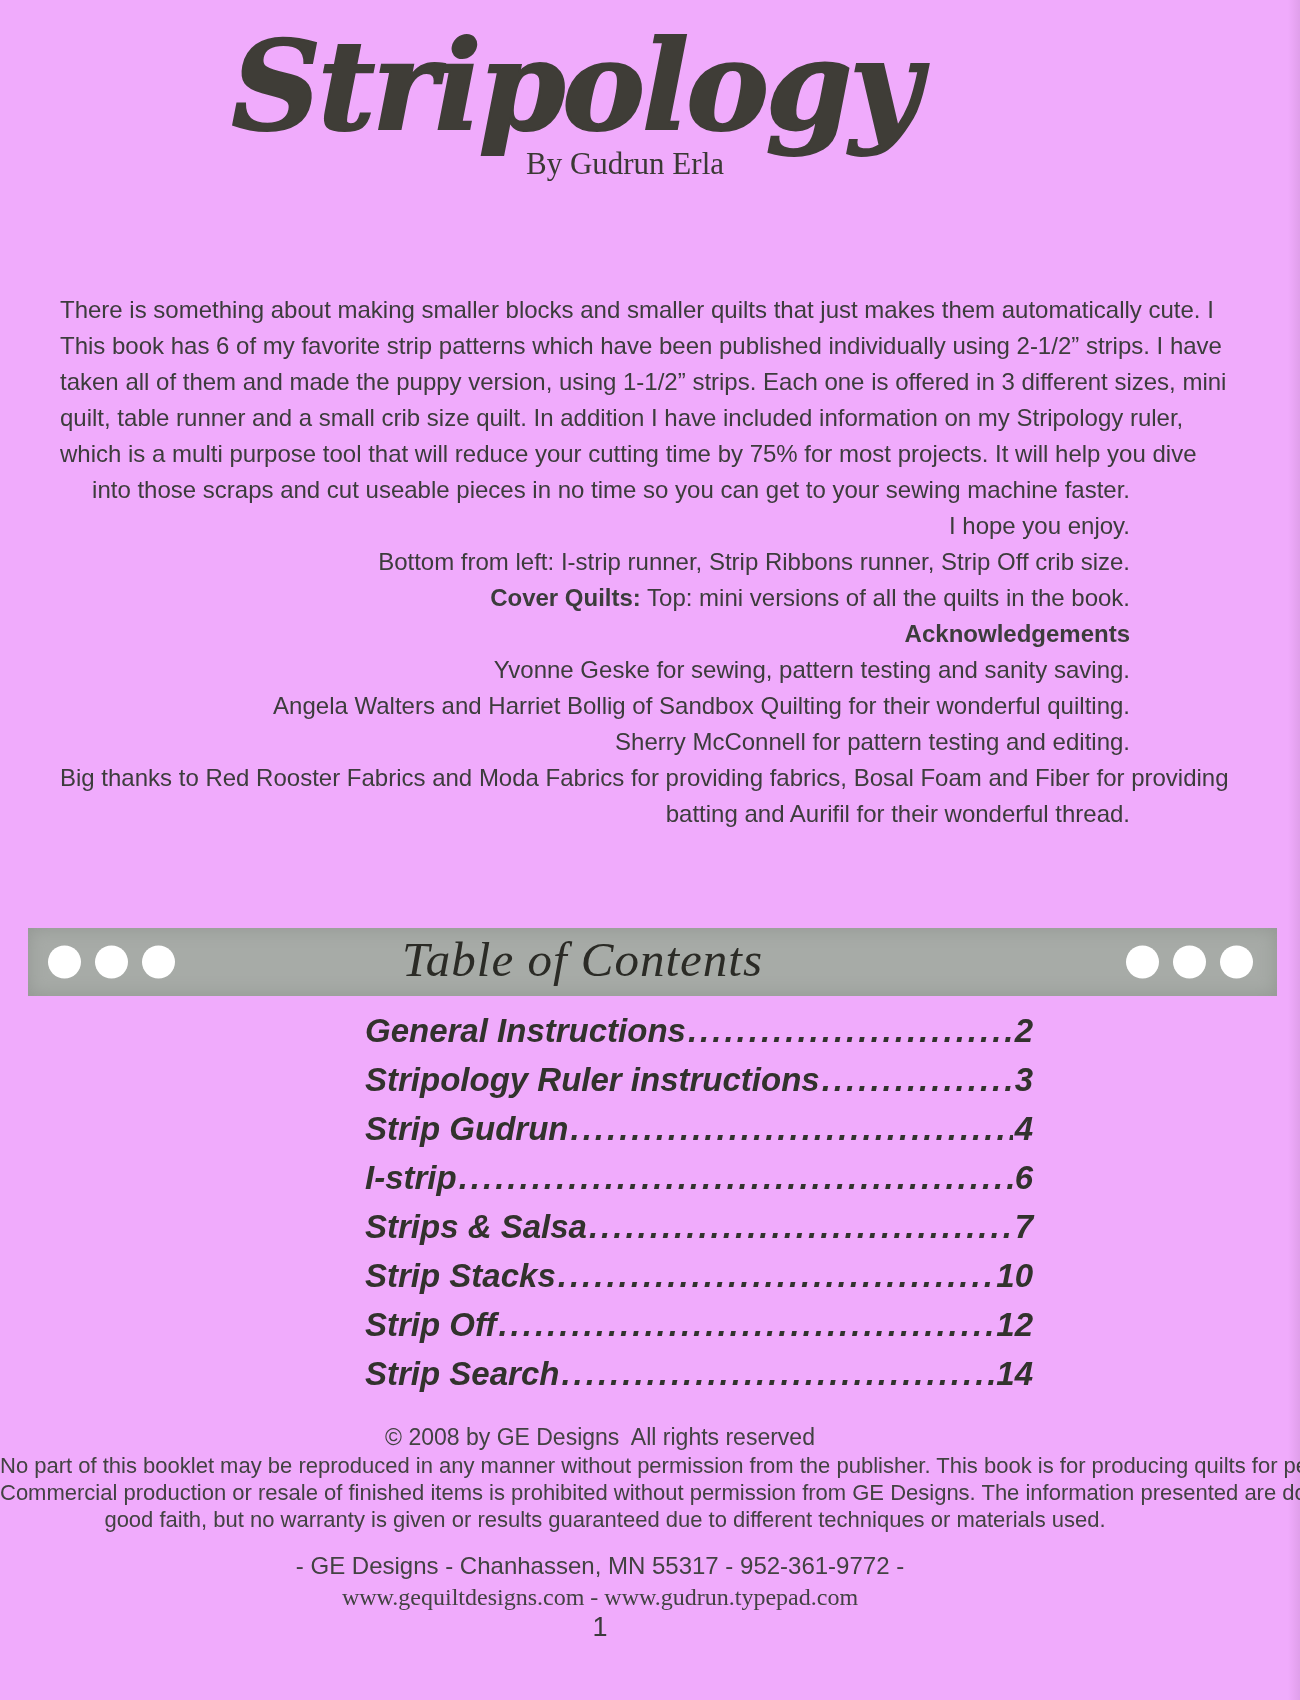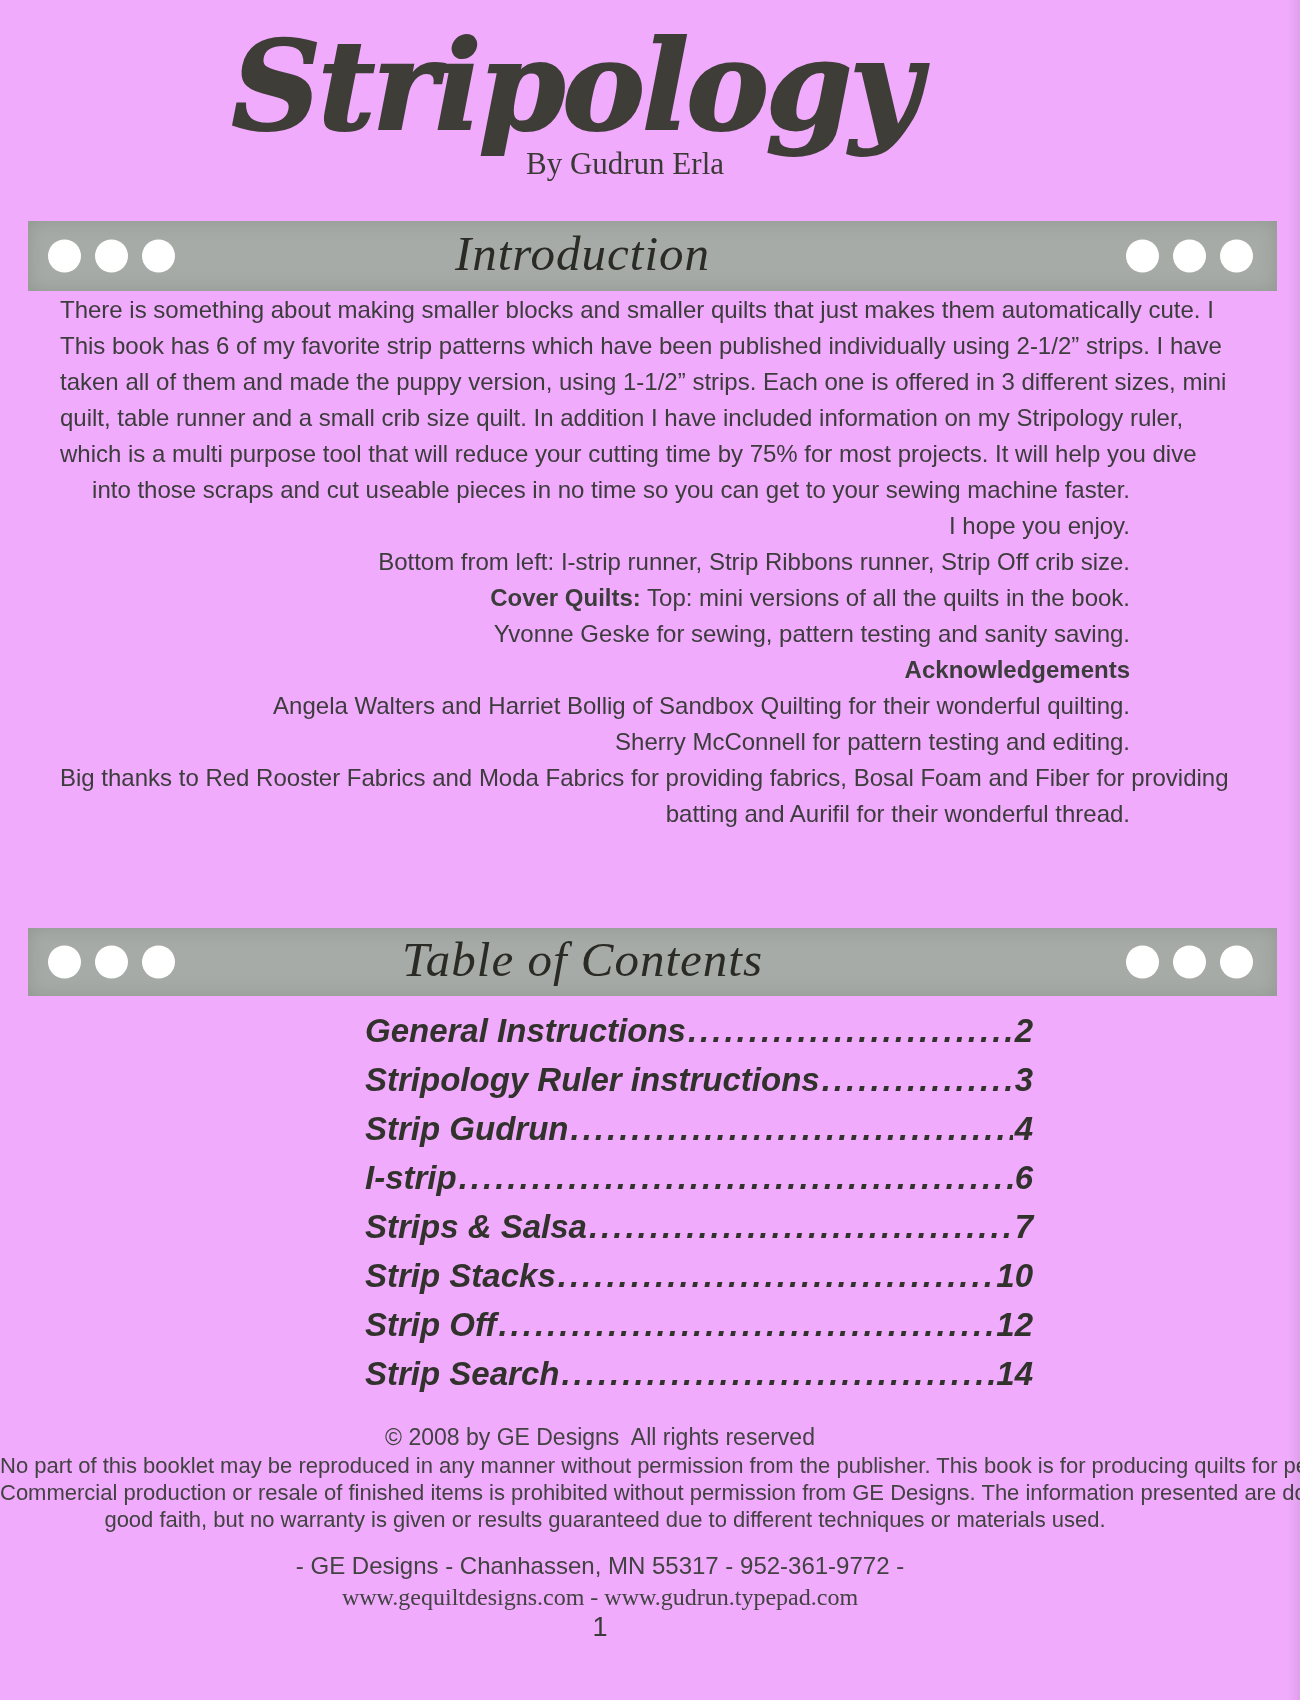--- a/index.html
+++ b/index.html
@@ -63,46 +63,33 @@
   .pagenum{position:absolute;top:1612px;left:0;width:1200px;text-align:center;font-size:27px;color:#3a3a3a;}
 </style>
 </head>
 <body>
 
 <div class="page">
 
   <div class="title">Stripology</div>
   <div class="byline">By Gudrun Erla</div>
 
-  <div class="banner banner-intro">
-    <div class="dot-group left">
-      <div class="dot"></div>
-      <div class="dot"></div>
-      <div class="dot"></div>
-    </div>
-    <div class="banner-heading">Introduction</div>
-    <div class="dot-group right">
-      <div class="dot"></div>
-      <div class="dot"></div>
-      <div class="dot"></div>
-    </div>
-  </div>
 
   <div class="intro-lines">
       <div class="body-line">There is something about making smaller blocks and smaller quilts that just makes them automatically cute. I</div>
       <div class="body-line">This book has 6 of my favorite strip patterns which have been published individually using 2-1/2” strips. I have</div>
       <div class="body-line">taken all of them and made the puppy version, using 1-1/2” strips. Each one is offered in 3 different sizes, mini</div>
       <div class="body-line">quilt, table runner and a small crib size quilt. In addition I have included information on my Stripology ruler,</div>
       <div class="body-line">which is a multi purpose tool that will reduce your cutting time by 75% for most projects. It will help you dive</div>
       <div class="body-line">into those scraps and cut useable pieces in no time so you can get to your sewing machine faster.</div>
       <div class="body-line">I hope you enjoy.</div>
       <div class="body-line">Bottom from left: I-strip runner, Strip Ribbons runner, Strip Off crib size.</div>
       <div class="body-line"><span class="bold">Cover Quilts:</span> Top: mini versions of all the quilts in the book.</div>
+      <div class="body-line bold">Acknowledgements</div>
       <div class="body-line">Yvonne Geske for sewing, pattern testing and sanity saving.</div>
-      <div class="body-line bold">Acknowledgements</div>
       <div class="body-line">Angela Walters and Harriet Bollig of Sandbox Quilting for their wonderful quilting.</div>
       <div class="body-line">Sherry McConnell for pattern testing and editing.</div>
       <div class="body-line">Big thanks to Red Rooster Fabrics and Moda Fabrics for providing fabrics, Bosal Foam and Fiber for providing</div>
       <div class="body-line">batting and Aurifil for their wonderful thread.</div>
     </div>
 
   <div class="banner banner-toc">
     <div class="dot-group left">
       <div class="dot"></div>
       <div class="dot"></div>

